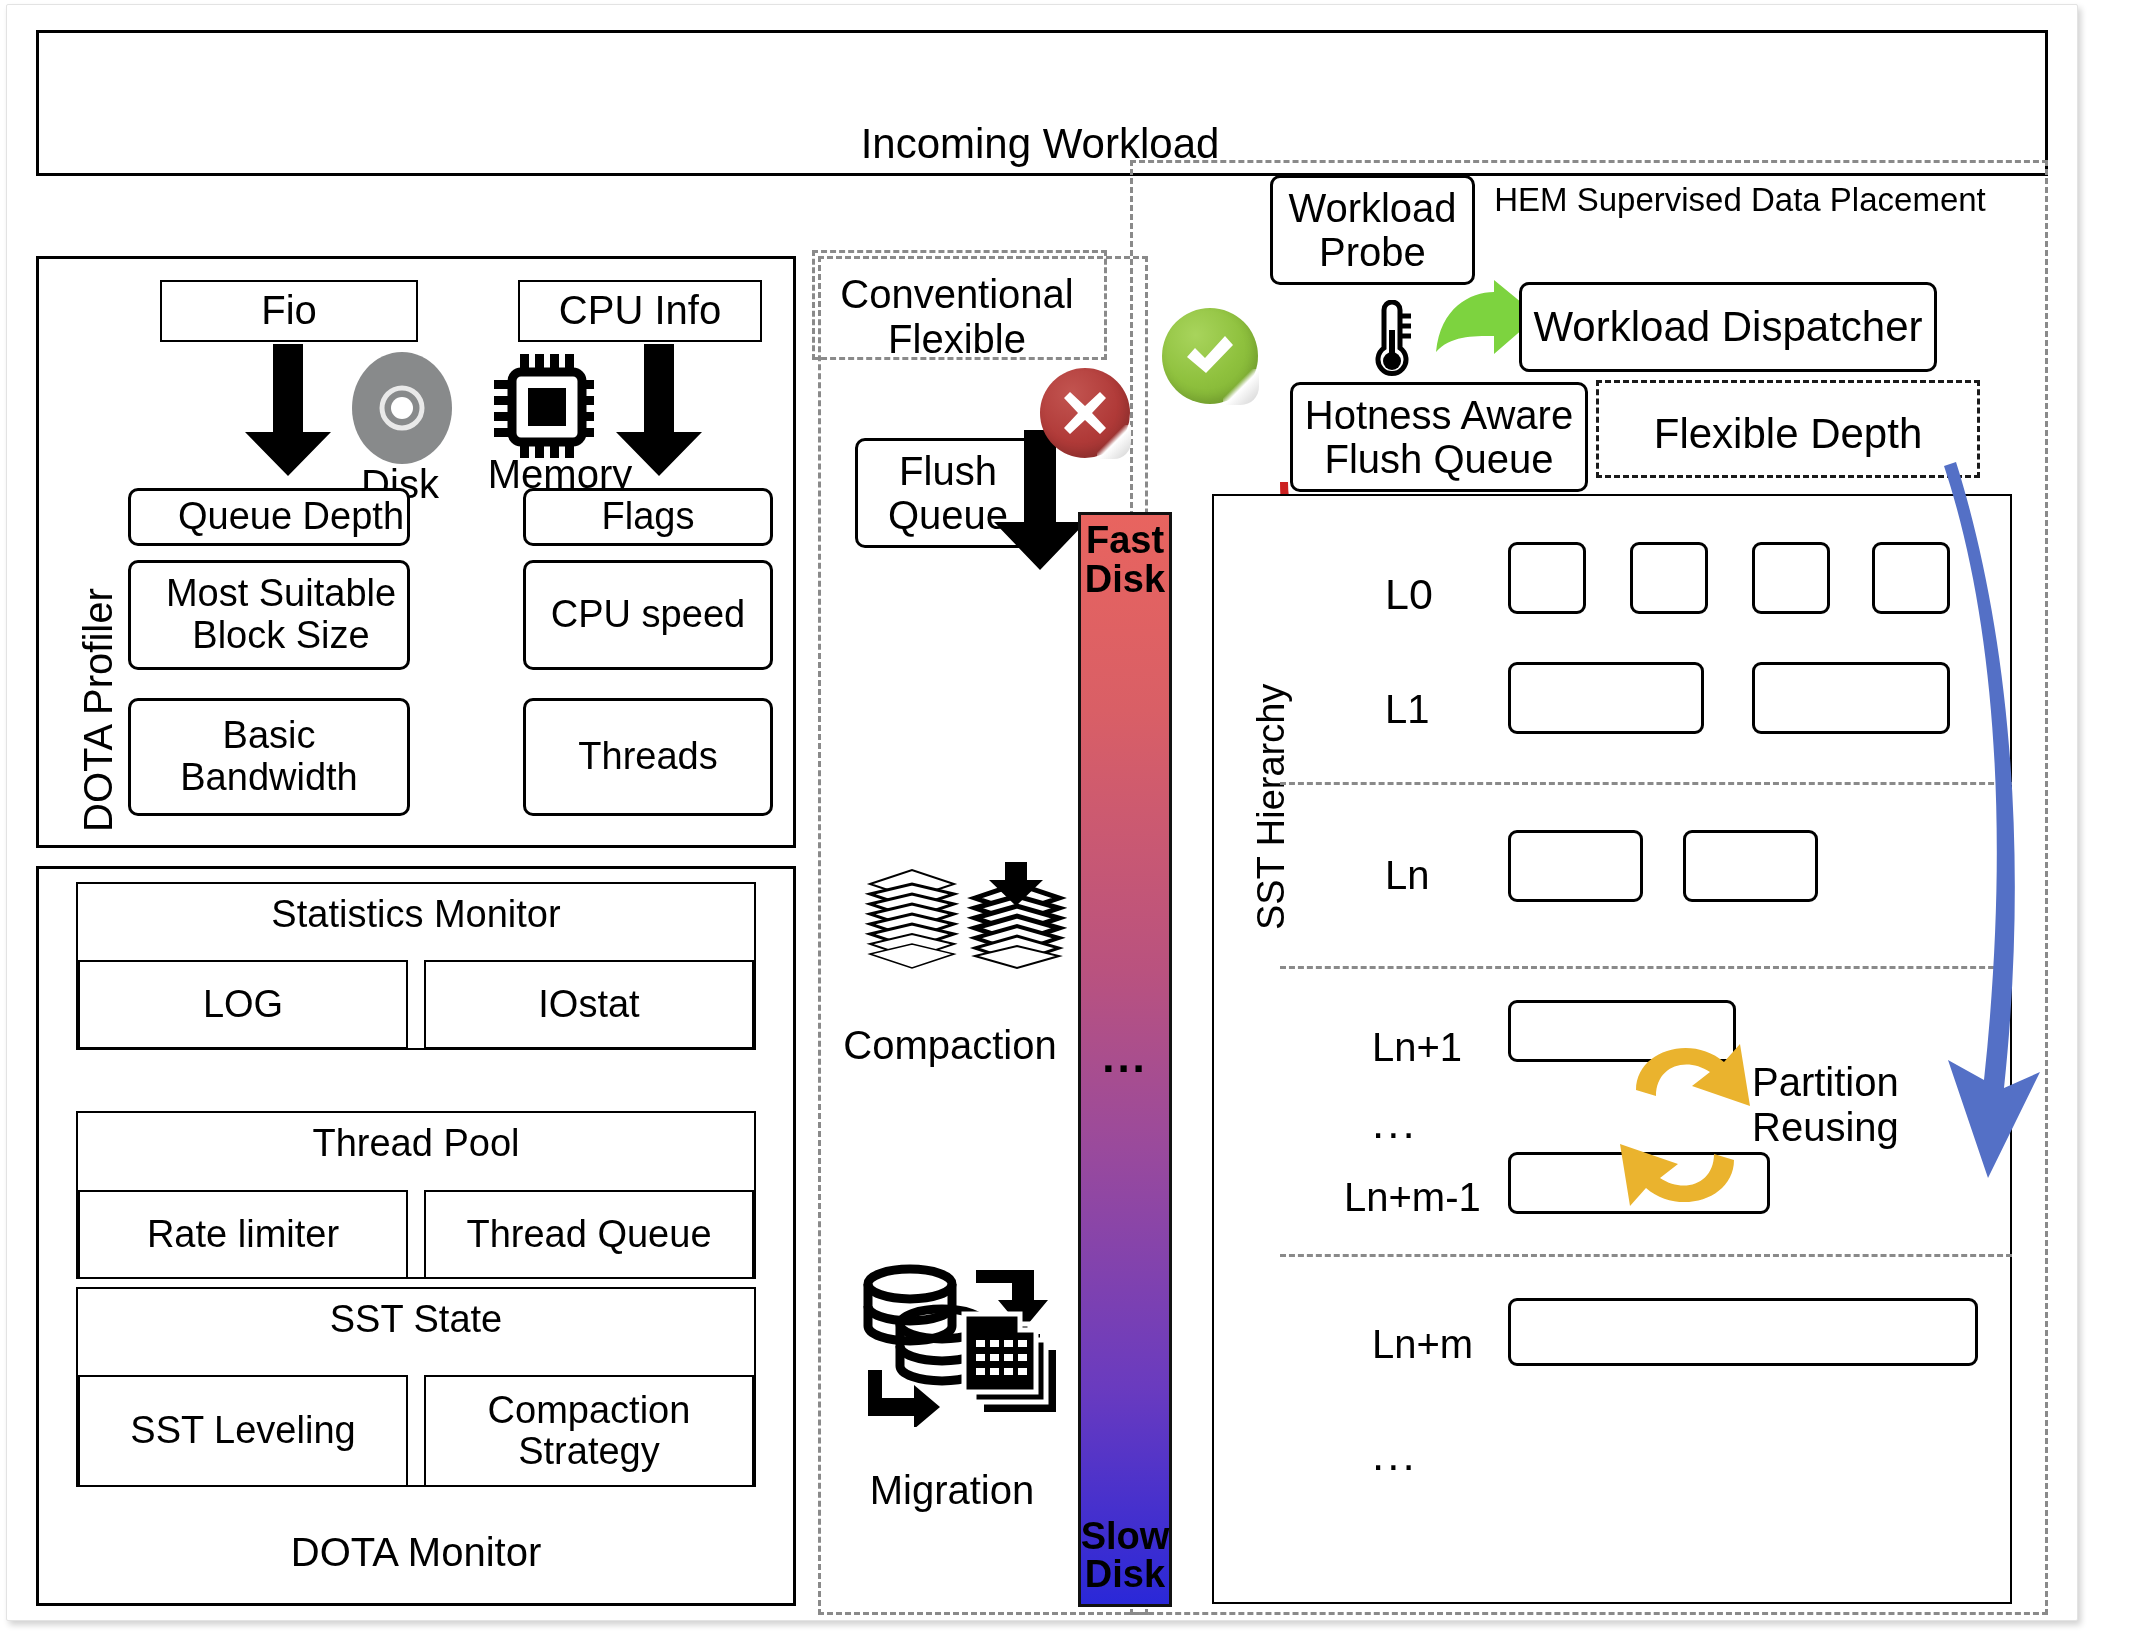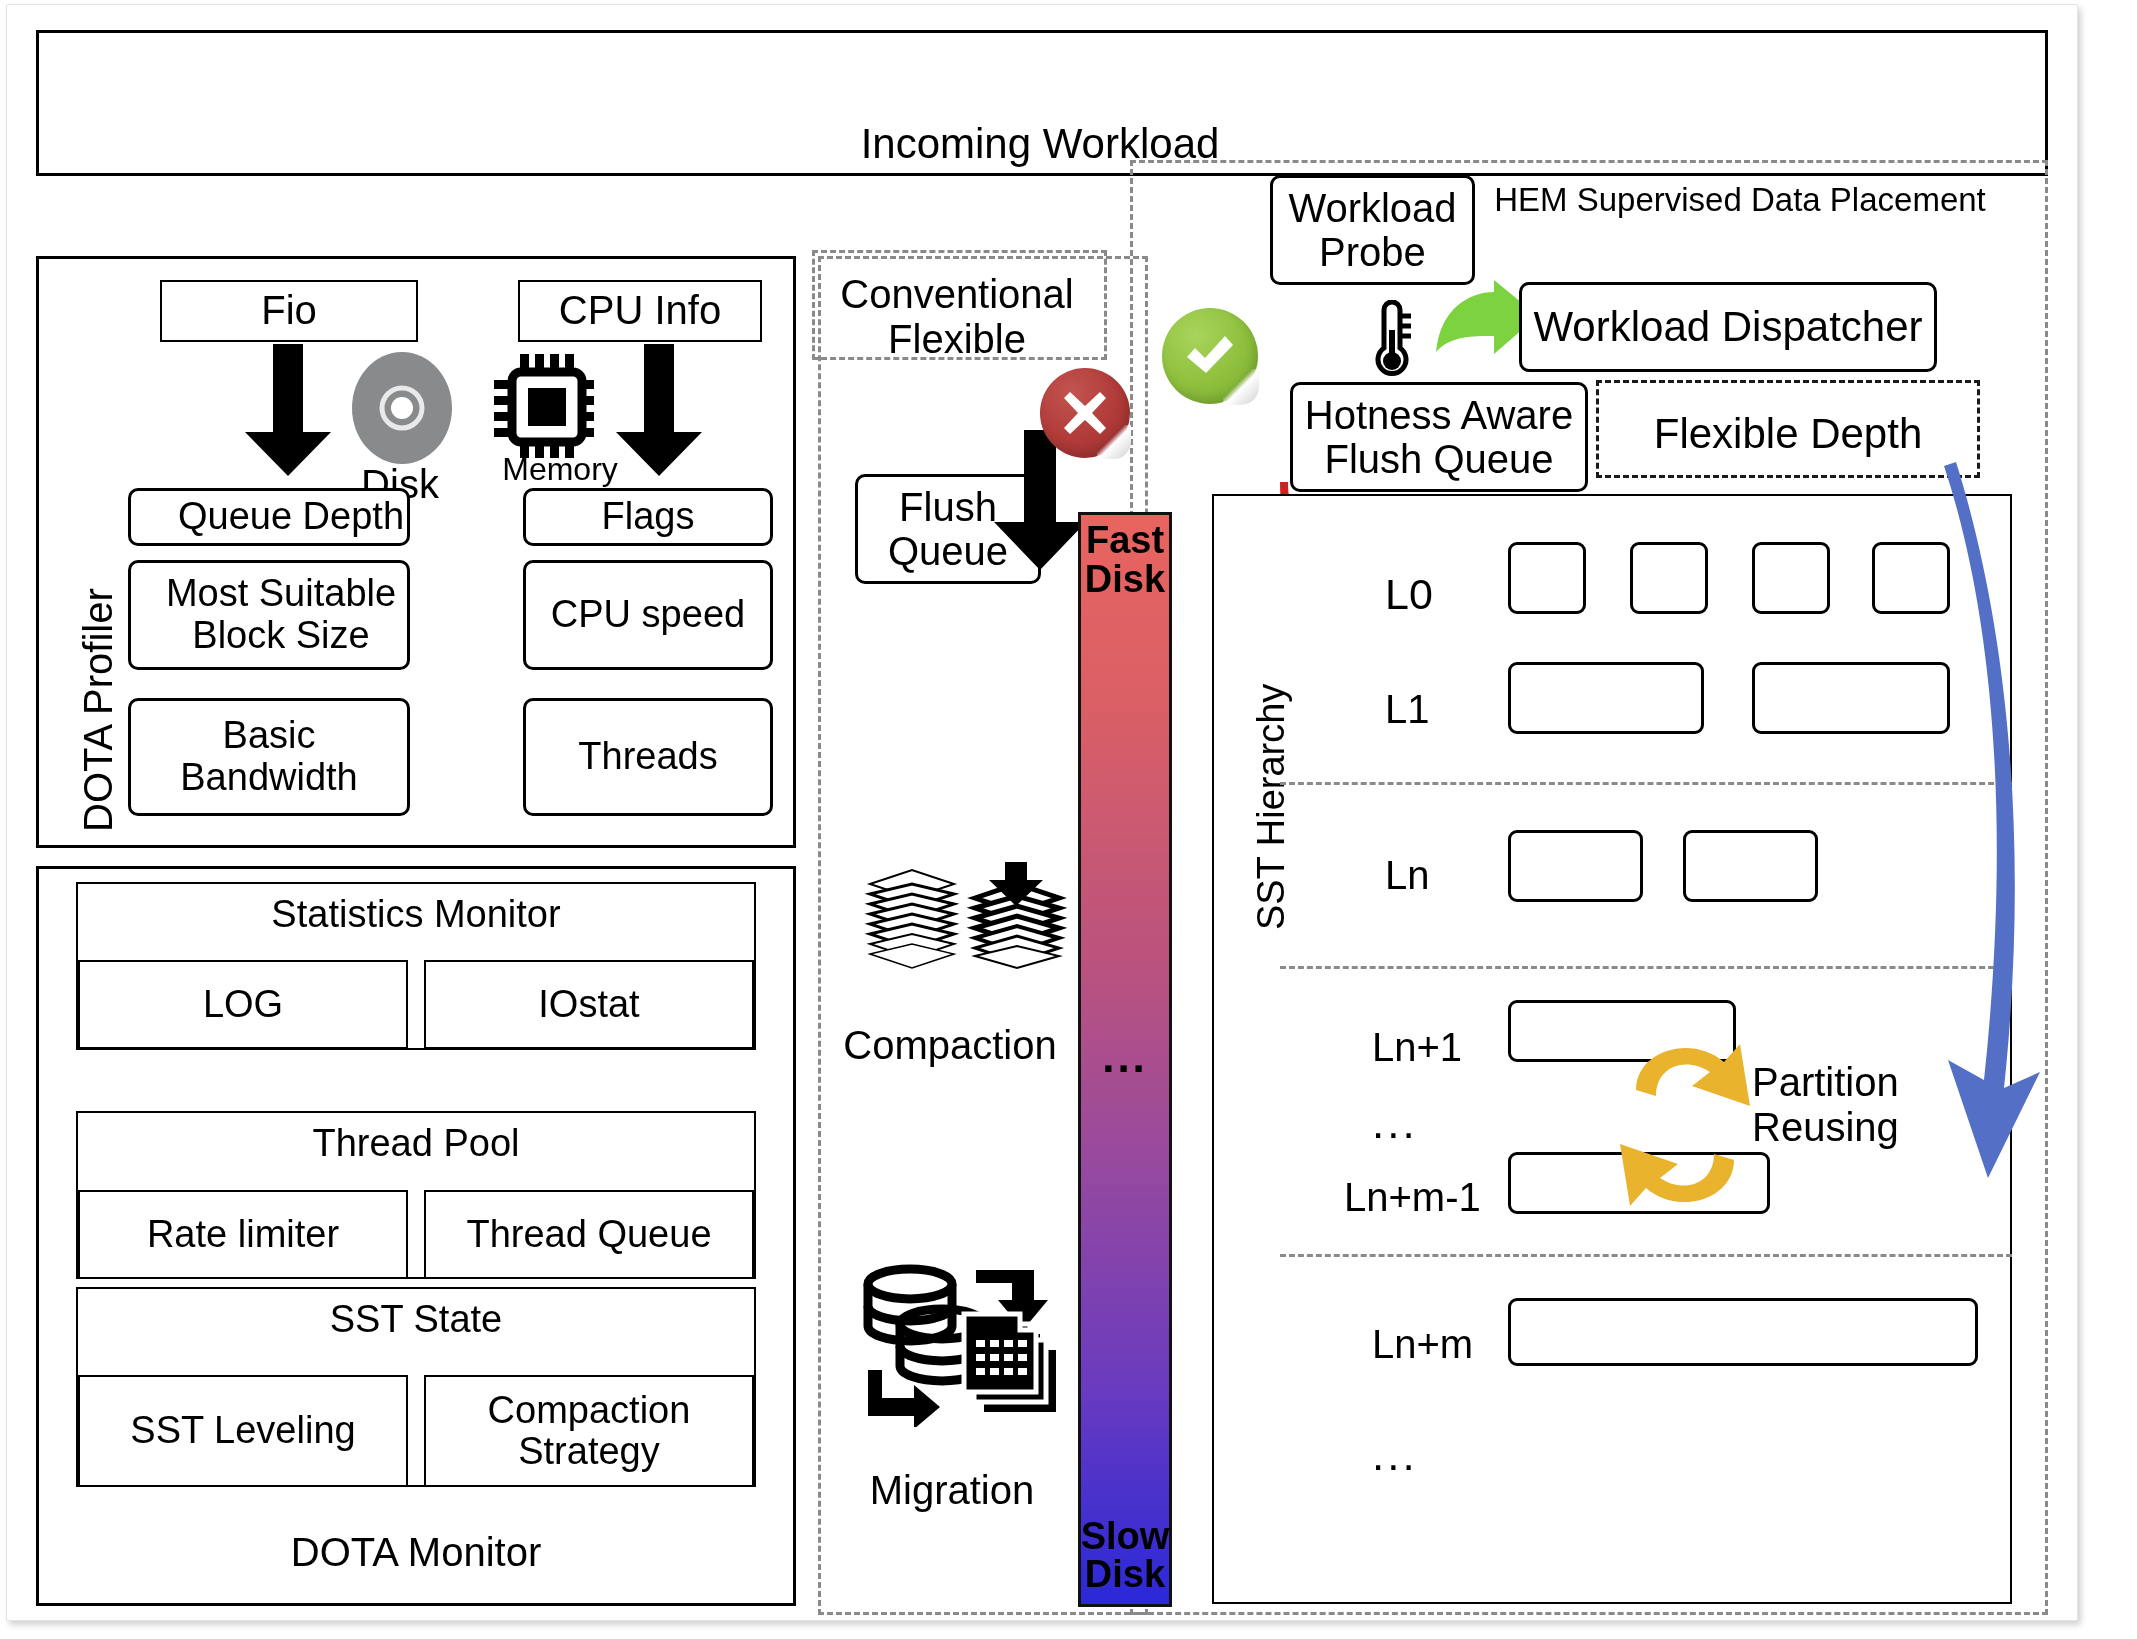--- a/index.html
+++ b/index.html
@@ -148,21 +148,21 @@
       <rect x="4" y="60" width="16" height="9"></rect>
         <rect x="4" y="76" width="16" height="9"></rect>
       <rect x="94" y="28" width="16" height="9"></rect>
         <rect x="94" y="44" width="16" height="9"></rect>
       <rect x="94" y="60" width="16" height="9"></rect>
         <rect x="94" y="76" width="16" height="9"></rect>
     </g>
     <rect x="22" y="20" width="70" height="70" rx="9" fill="none" stroke="#000" stroke-width="9"></rect>
     <rect x="38" y="36" width="38" height="38" fill="#000"></rect>
   </svg>
-  <div class="plain-text" style="left:460px; top:452px; width:200px; font-size:32px;">Memory</div>
+  <div class="plain-text" style="left:460px; top:452px; width:200px; font-size:40px;">Memory</div>
 
   <div class="round-box" style="left:128px; top:488px; width:282px; height:58px;padding-left:44px;">
     <span style="font-size:38px;">Queue Depth</span>
   </div>
   <div class="round-box" style="left:128px; top:560px; width:282px; height:110px;padding-left:24px;">
     <span style="font-size:38px; white-space:pre-line;">Most Suitable
 Block Size</span>
   </div>
   <div class="round-box" style="left:128px; top:698px; width:282px; height:118px;">
     <span style="font-size:38px; white-space:pre-line;">Basic
@@ -213,21 +213,21 @@
   </div>
 
   <div class="plain-text" style="left:36px; top:1530px; width:760px; font-size:40px;">DOTA Monitor</div>
 
   <div class="dashed-box" style="left:818px; top:256px; width:330px; height:1359px;"></div>
 
   <div class="dashed-box" style="left:812px; top:250px; width:295px; height:110px;"></div>
   <div class="plain-text" style="left:812px; top:272px; width:290px; font-size:40px;">Conventional
 Flexible</div>
 
-  <div class="round-box" style="left:855px; top:438px; width:186px; height:110px;margin-top:36px;">
+  <div class="round-box" style="left:855px; top:438px; width:186px; height:110px;">
     <span style="font-size:40px; white-space:pre-line;">Flush
 Queue</span>
   </div>
 
   <svg class="fat-arrow" style="left:992px; top:430px;" width="96" height="140" viewBox="0 0 96 140">
     <path d="M32 0 h32 v92 h30 L48 140 L2 92 h30 z" fill="#000"></path>
   </svg>
 
   <svg class="icon-svg" style="left:862px; top:862px;" width="205" height="120" viewBox="0 0 205 120">
     <g stroke="#000" fill="#ffffff">

